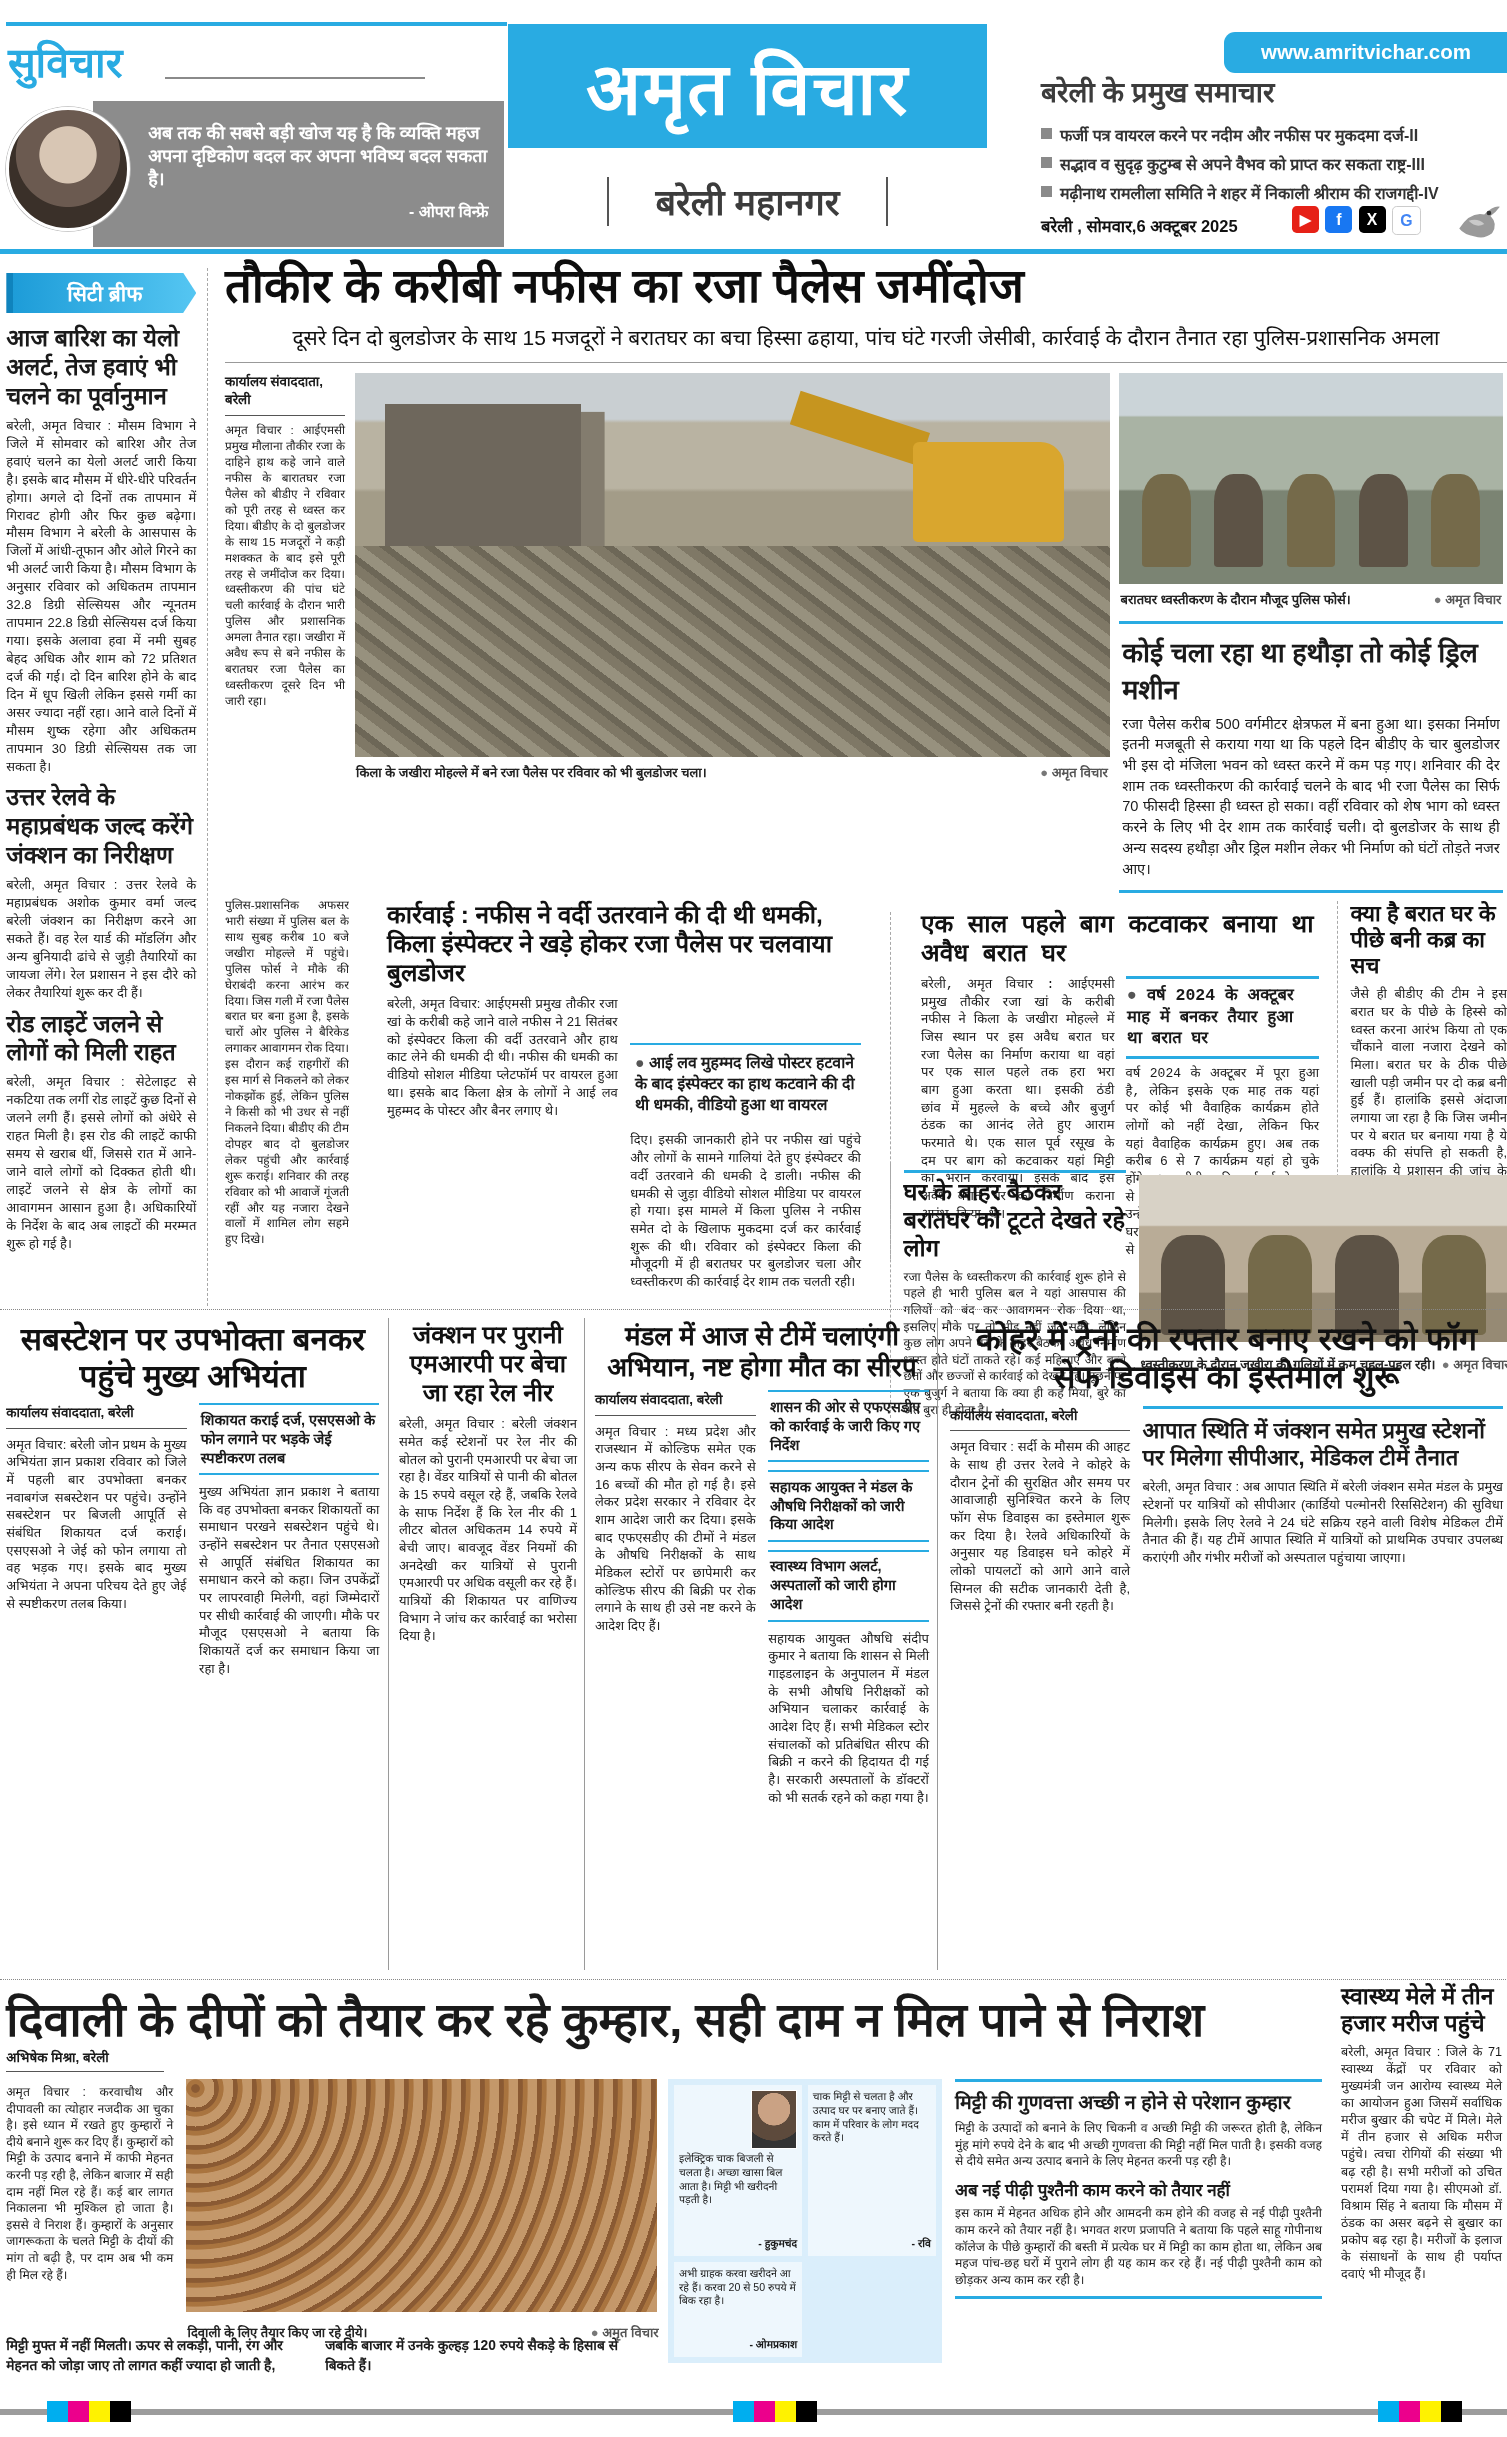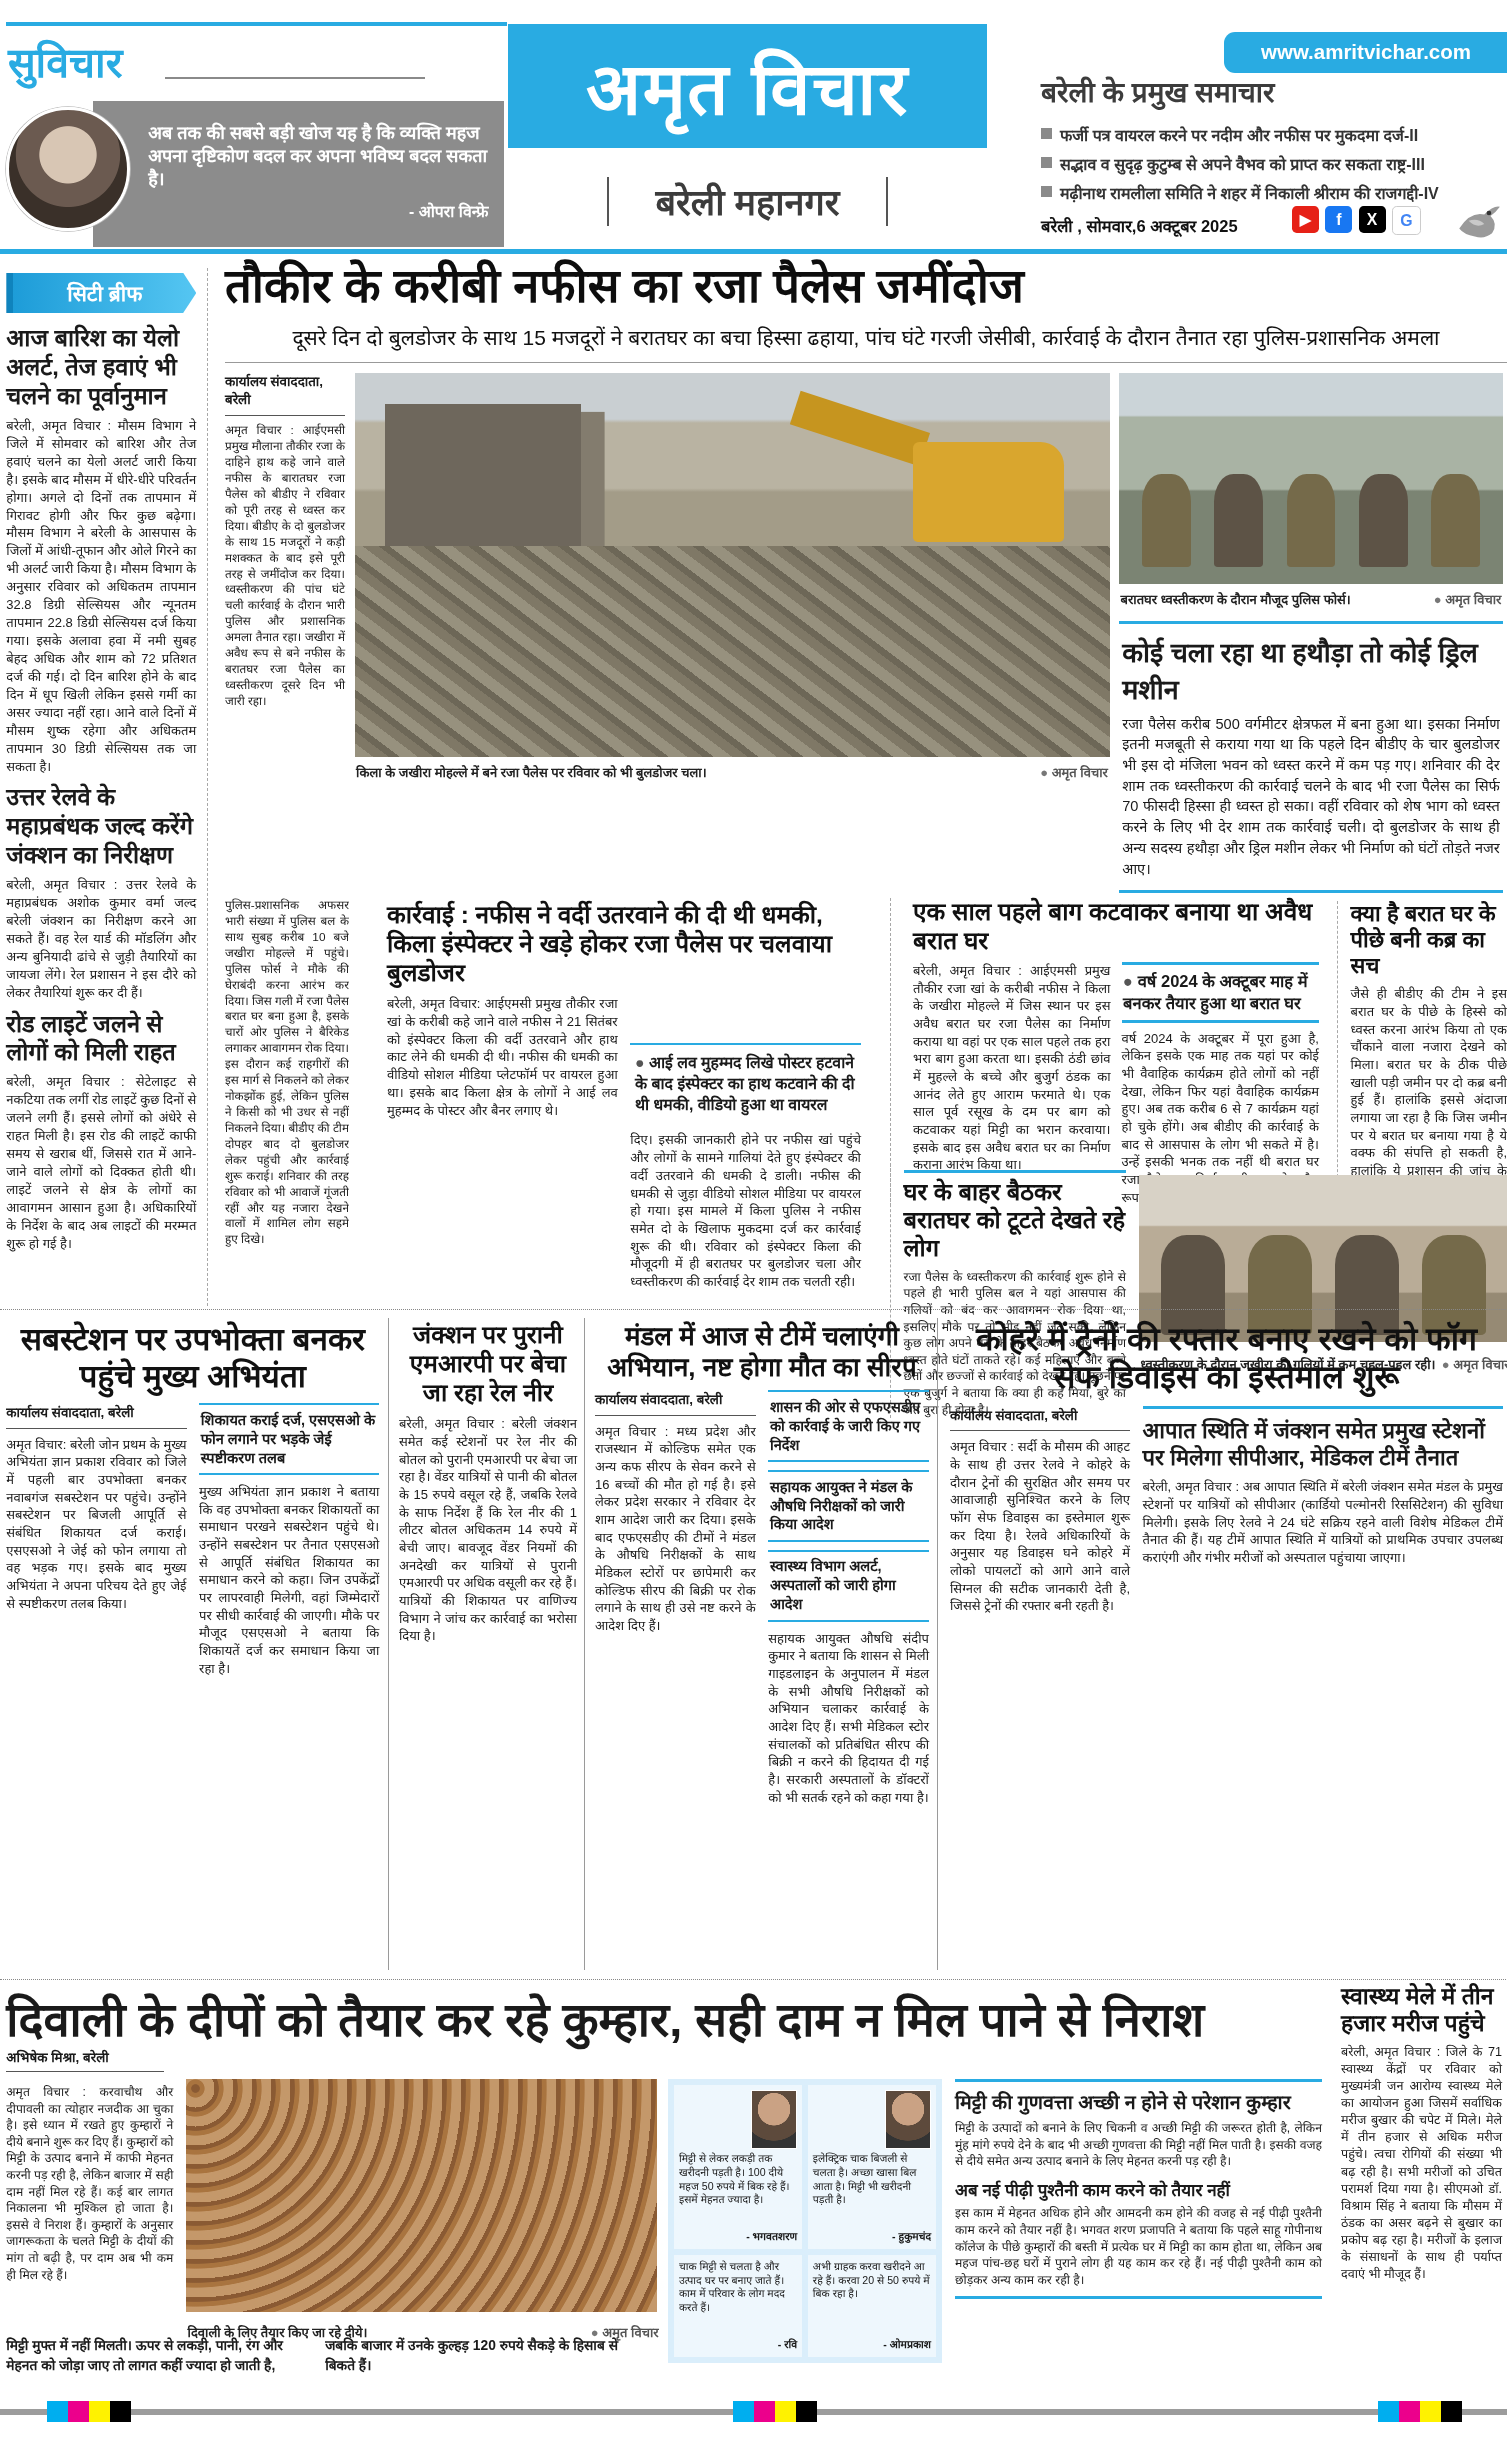--- a/index.html
+++ b/index.html
@@ -79,21 +79,21 @@
   .hammerbox{margin-top:9.5px;border-top:3.2px solid #29abe2;border-bottom:3.2px solid #29abe2;padding:9.5px 3.2px 11px 3.2px;}
   .hammer-title{font-size:27px;font-weight:bold;margin-bottom:6.3px;}
   .hammer-body{font-size:14.6px;line-height:1.42;}
   .lowergrid{position:relative;margin-top:4.7px;height:487px;}
   .contcol{position:absolute;left:0;top:0;width:124px;height:100%;font-size:11.8px;line-height:1.35;overflow:hidden;}
   .action{position:absolute;left:162px;top:3.2px;width:474px;}
   .action-title{font-size:24.4px;}
   .action-cols{display:flex;gap:12.6px;margin-top:7.9px;}
   .action-cols>div{flex:1;}
   .bulletbox{border-top:2.4px solid #29abe2;padding-top:6.3px;margin-bottom:7.9px;}
-  .garden{position:absolute;left:665px;top:0;width:429px;padding-left:22px;box-sizing:border-box;}
+  .garden{position:absolute;left:665px;top:14px;width:429px;padding-left:30px;box-sizing:border-box;font-family:Liberation Mono, monospace;}
   .garden-title{font-size:24.4px;}
   .garden-cols{display:flex;gap:11px;margin-top:6.3px;}
   .garden-cols>div{flex:1;}
   .gbox{border-top:3.2px solid #29abe2;border-bottom:3.2px solid #29abe2;padding:6.3px 1.6px;margin-bottom:6.3px;
         font-size:16.5px;font-weight:bold;line-height:1.3;}
   .gbox::before{content:"● ";color:#555;}
   .grave{position:absolute;left:1112px;top:3.2px;width:170px;padding-left:12.6px;box-sizing:border-box;}
   .grave-title{font-size:22px;}
   .watchers{position:absolute;left:665px;top:266px;width:236px;padding-left:12.6px;box-sizing:border-box;}
   .watchers-title{font-size:23.6px;}
@@ -384,25 +384,20 @@
 
     <div class="photo ph-diya"></div>
     <div class="diya-cap capline">
       <span class="cap">दिवाली के लिए तैयार किए जा रहे दीये।</span>
       <span class="cap credit">अमृत विचार</span>
     </div>
 
     <div class="qpanel">
       <div class="qcard">
         <div class="qface"></div>
-        <div>मिट्टी से लेकर लकड़ी तक खरीदनी पड़ती है। 100 दीये महज 50 रुपये में बिक रहे हैं। इसमें मेहनत ज्यादा है।</div>
-        <div class="qname">- भगवतशरण</div>
-      </div>
-      <div class="qcard">
-        <div class="qface"></div>
         <div>इलेक्ट्रिक चाक बिजली से चलता है। अच्छा खासा बिल आता है। मिट्टी भी खरीदनी पड़ती है।</div>
         <div class="qname">- हुकुमचंद</div>
       </div>
       <div class="qcard">
         <div>चाक मिट्टी से चलता है और उत्पाद घर पर बनाए जाते हैं। काम में परिवार के लोग मदद करते हैं।</div>
         <div class="qname">- रवि</div>
       </div>
       <div class="qcard">
         <div>अभी ग्राहक करवा खरीदने आ रहे हैं। करवा 20 से 50 रुपये में बिक रहा है।</div>
         <div class="qname">- ओमप्रकाश</div>

